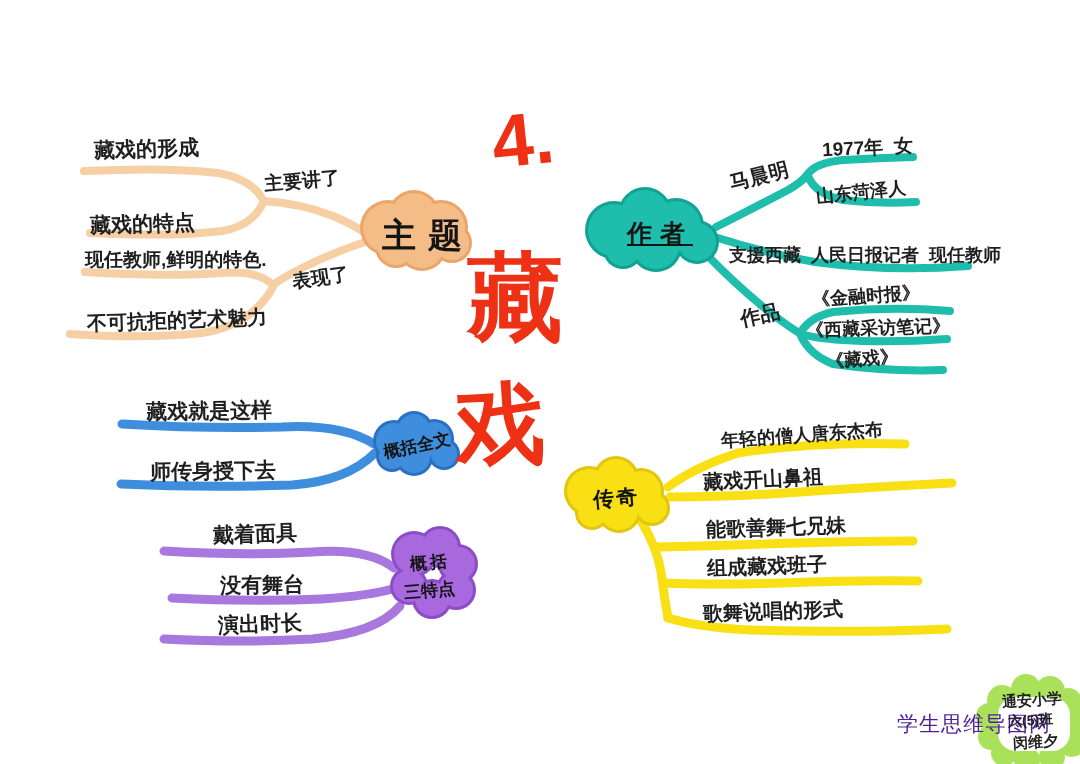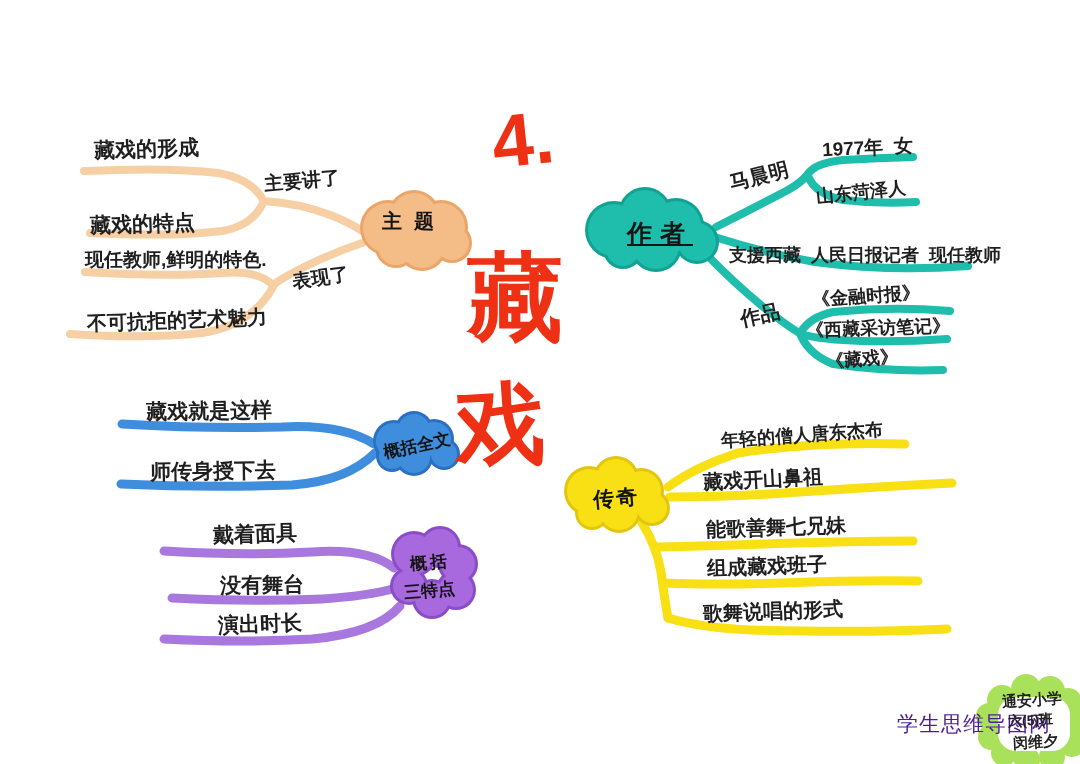--- a/index.html
+++ b/index.html
@@ -171,21 +171,21 @@
       <rect x="998" y="697" width="72" height="54" rx="18" fill="#ffffff"></rect>
     </g>
   </svg>
 
   <div class="watermark" style="left:897px;top:710px;font-size:21px;">学生思维导图网</div>
 
   <div class="title-char" style="left:492px;top:103px;font-size:74px;transform:rotate(-6deg);">4.</div>
   <div class="title-char" style="left:467px;top:250px;font-size:96px;">藏</div>
   <div class="title-char" style="left:455px;top:380px;font-size:90px;transform:rotate(-3deg);">戏</div>
 
-  <div class="lbl cloud-lbl" style="left:382px;top:211px;font-size:20px;letter-spacing:12px;text-align:center;">主题</div>
+  <div class="lbl cloud-lbl" style="left:382px;top:218px;font-size:34px;letter-spacing:12px;text-align:center;">主题</div>
   <div class="lbl" style="left:264px;top:171px;font-size:19px;transform:rotate(-5deg);">主要讲了</div>
   <div class="lbl" style="left:94px;top:138px;font-size:21px;transform:rotate(-2deg);">藏戏的形成</div>
   <div class="lbl" style="left:90px;top:213px;font-size:21px;transform:rotate(-2deg);">藏戏的特点</div>
   <div class="lbl" style="left:292px;top:268px;font-size:19px;transform:rotate(-8deg);">表现了</div>
   <div class="lbl" style="left:85px;top:250px;font-size:19px;">现任教师,鲜明的特色.</div>
   <div class="lbl" style="left:87px;top:310px;font-size:20px;transform:rotate(-2deg);">不可抗拒的艺术魅力</div>
 
   <div class="lbl cloud-lbl" style="left:627px;top:221px;font-size:25px;letter-spacing:8px;text-decoration:underline;">作者</div>
   <div class="lbl" style="left:729px;top:166px;font-size:20px;transform:rotate(-14deg);">马晨明</div>
   <div class="lbl" style="left:822px;top:138px;font-size:19px;transform:rotate(-3deg);">1977年  女</div>

